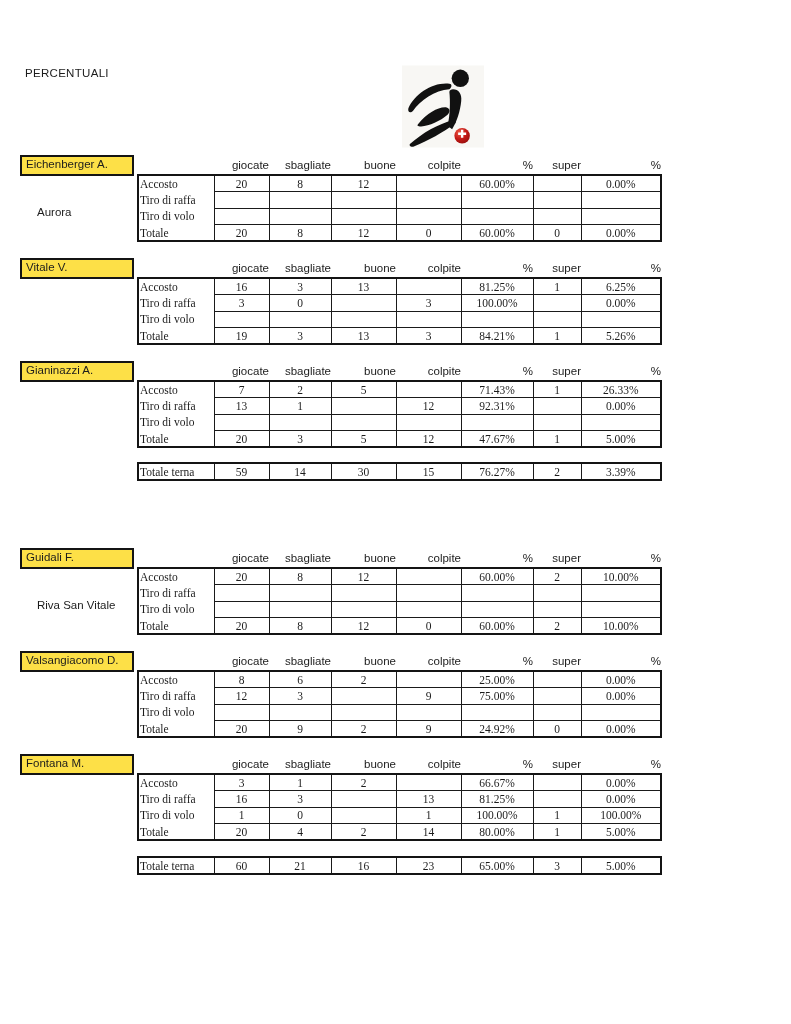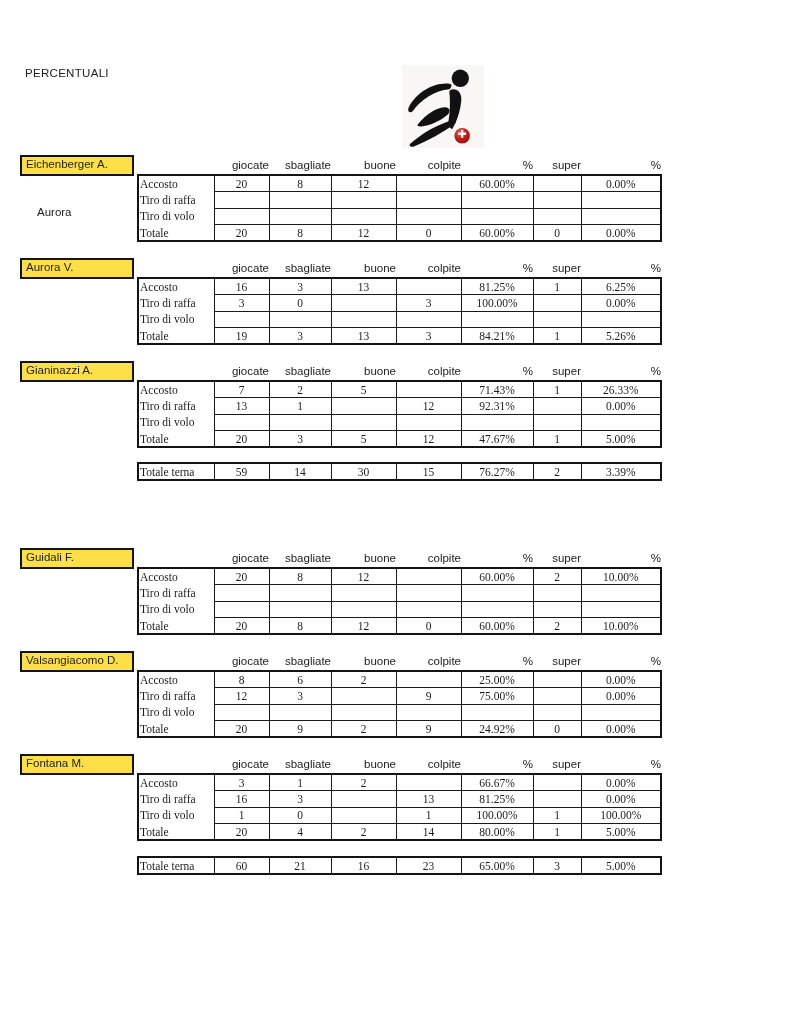--- a/index.html
+++ b/index.html
@@ -134,21 +134,21 @@
             <td class="cell">0</td>
             <td class="cell">60.00%</td>
             <td class="cell">0</td>
             <td class="cell">0.00%</td>
           </tr>
         </tbody>
     </table>
   </div>
 
   <div class="player-block" style="top:258px">
-    <div class="name-box">Aurora V.</div>
+    <div class="name-box">Vitale V.</div>
     <table class="stats">
       <colgroup>
           <col class="c-lab">
           <col class="c1">
           <col class="c2">
           <col class="c3">
           <col class="c4">
           <col class="c5">
           <col class="c6">
           <col class="c7">
@@ -300,20 +300,24 @@
             <td class="cell">30</td>
             <td class="cell">15</td>
             <td class="cell">76.27%</td>
             <td class="cell">2</td>
             <td class="cell">3.39%</td>
           </tr>
         </tbody>
     </table>
   </div>
 
+  <div class="section-label sec2">
+    <div>Società</div>
+    <div>Riva San Vitale</div>
+  </div>
 
   <div class="player-block" style="top:548px">
     <div class="name-box">Guidali F.</div>
     <table class="stats">
       <colgroup>
           <col class="c-lab">
           <col class="c1">
           <col class="c2">
           <col class="c3">
           <col class="c4">

